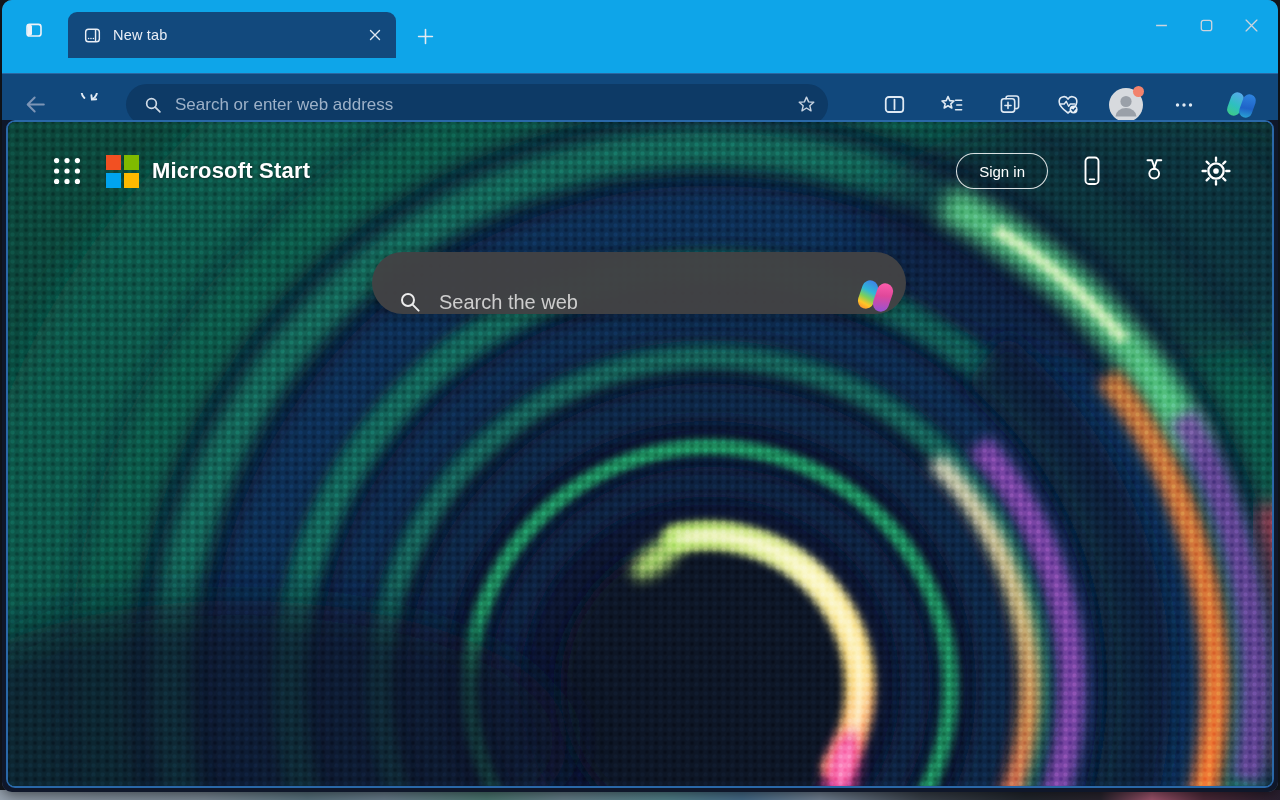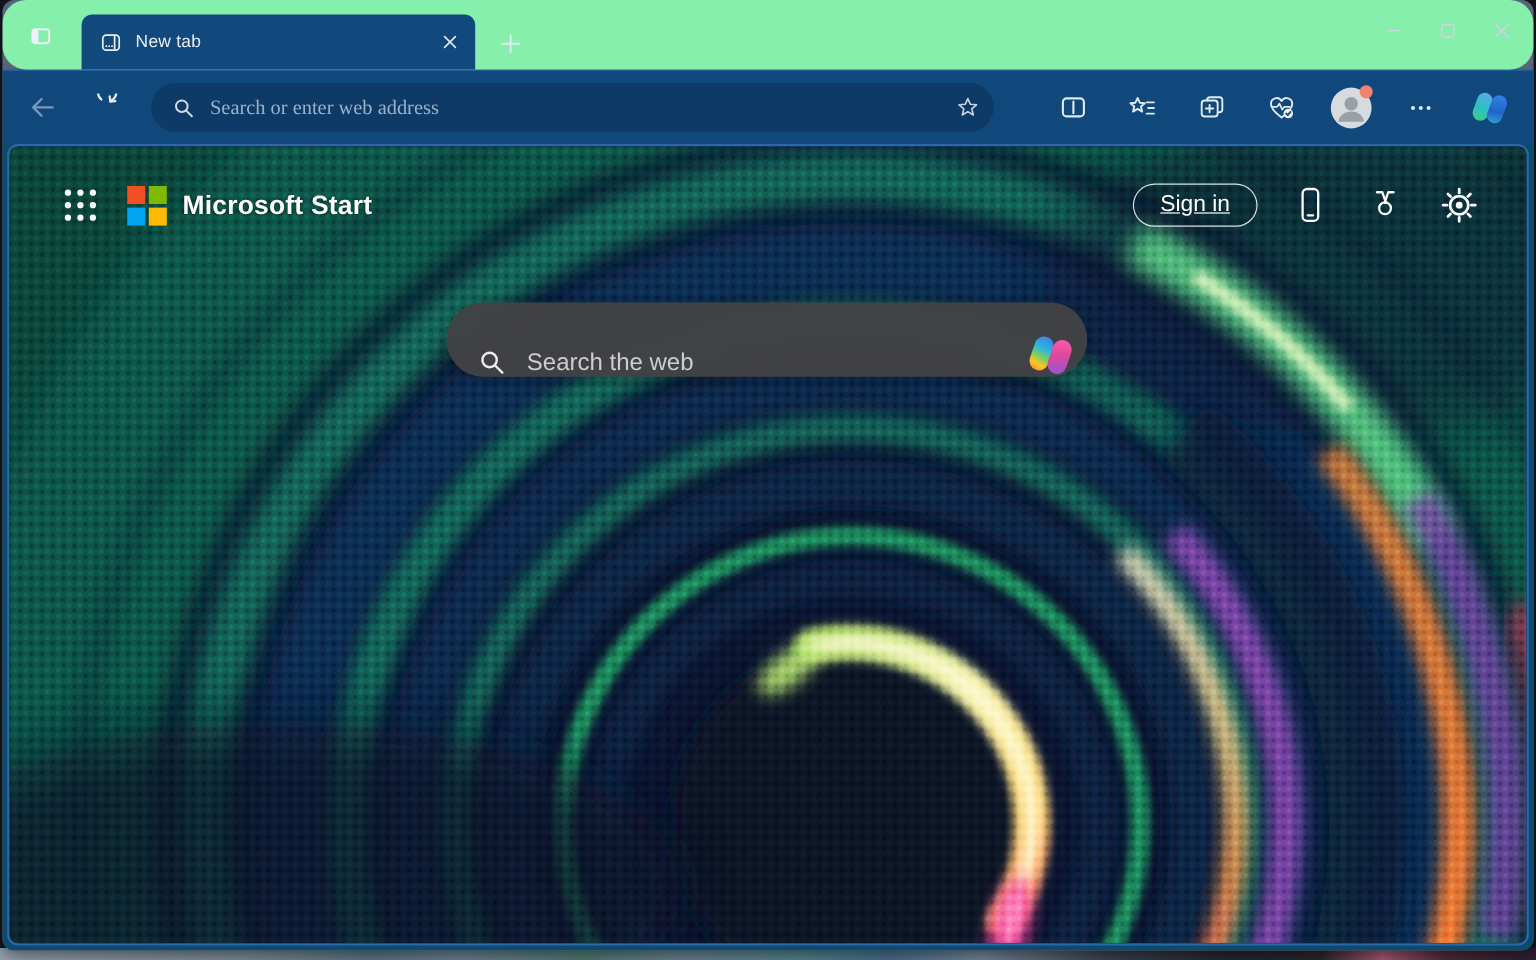--- a/index.html
+++ b/index.html
@@ -10,21 +10,21 @@
   .desktop-strip { position:absolute; left:0; bottom:0; width:1280px; height:10px;
     background:linear-gradient(90deg,#97a3b0 0%,#8795a3 8%,#7e8d9a 16%,#5d7884 24%,
       #6d8292 30%,#4f7d76 38%,#6a8490 44%,#55868f 52%,#49708f 58%,#77879a 64%,
       #3c444e 72%,#23282f 80%,#2b2630 86%,#a85a74 90%,#502c3c 94%,#2a2030 100%); }
 
   .window { position:absolute; left:2px; top:0; width:1276px; height:792px;
     border-radius:10px; background:#57657b; overflow:hidden;
     box-shadow:0 3px 14px rgba(0,0,0,.55); }
 
   
-  .titlebar { position:relative; height:58px; background:#86efac;border-radius:20px; }
+  .titlebar { position:relative; height:73px; background:#0ea5e9; }
   .tab-actions-btn { position:absolute; left:14px; top:12px; width:36px; height:36px;
     display:flex; align-items:center; justify-content:center; border-radius:7px; color:#eef2f8; }
   .tab { position:absolute; left:66px; top:12px; width:328px; height:46px;
     background:#12497d; border-radius:9px 9px 0 0; display:flex; align-items:center;
     padding:0 8px 0 15px; color:#e9eef6; }
   .tab-label { flex:1; margin-left:11px; font-size:14.5px; letter-spacing:.2px;
     white-space:nowrap; overflow:hidden; }
   .tab-close { width:26px; height:26px; border-radius:6px; display:flex;
     align-items:center; justify-content:center; color:#dfe7f1; }
   .new-tab-btn { position:absolute; left:406px; top:20px; width:34px; height:32px;
@@ -36,21 +36,21 @@
   
   .toolbar { height:62px; background:#11487c; border-top:1px solid #2b67a2;
     display:flex; align-items:center; padding:0 8px 0 16px; }
   .tool-btn { width:34px; height:34px; display:flex; align-items:center;
     justify-content:center; border-radius:7px; color:#e2ebf4; flex:none; }
   .back { color:#7d95b6; margin-right:18px; }
   .refresh { margin-right:22px; }
   .address-bar { width:702px; height:41px; border-radius:21px; background:#0d3a66;
     display:flex; align-items:center; padding:0 6px 0 17px; flex:none; }
   .address-bar input { flex:1; margin-left:12px; background:transparent; border:none;
-    outline:none; font-size:17px; color:#e8eef6; font-family:Liberation Serif, serif; }
+    outline:none; font-size:17px; color:#e8eef6; font-family:Liberation Sans, sans-serif; }
   .address-bar input::placeholder { color:#9db1c8; }
   .addr-search-icon { color:#cfdae6; display:flex; }
   .addr-star { width:32px; height:32px; border-radius:7px; display:flex;
     align-items:center; justify-content:center; color:#c7d3e1; }
   .toolbar-icons { margin-left:auto; display:flex; align-items:center; gap:18px;
     padding-right:8px; }
   .tb-icon { width:40px; height:38px; display:flex; align-items:center;
     justify-content:center; border-radius:7px; color:#dfe9f3; position:relative; }
   .avatar-wrap { position:relative; width:34px; height:34px; }
   .avatar { width:34px; height:34px; border-radius:50%; background:#d7dade; overflow:hidden; }
@@ -65,21 +65,21 @@
   .copilot .p2 { left:13px; top:4px; transform:rotate(20deg);
     background:linear-gradient(170deg,#2f86e0 0%,#1f63c8 60%,#2aa8d4 100%); }
   .copilot-color { position:relative; width:34px; height:36px; }
   .copilot-color .petal { position:absolute; width:16px; height:29px; border-radius:8px; }
   .copilot-color .p1 { left:1px; top:2px; transform:rotate(19deg);
     background:linear-gradient(190deg,#3f7de8 0%,#2fb8d8 38%,#7ed058 60%,#ffc527 80%,#ff8c2e 100%); }
   .copilot-color .p2 { left:16px; top:5px; transform:rotate(19deg);
     background:linear-gradient(165deg,#ff5fae 0%,#e0489a 45%,#b04fc0 78%,#8a56d8 100%); }
 
   
-  .frame { position:absolute; left:0; right:0; top:120px; bottom:0; background:#0c4a6e; }
+  .frame { position:absolute; left:0; right:0; top:120px; bottom:0; background:#0f172a; }
   .content { position:absolute; left:4px; right:4px; top:0; bottom:4px;
     border:2px solid #2a68a8; border-radius:9px; overflow:hidden; background:#0c1631; }
   .bg-svg { position:absolute; inset:0; width:100%; height:100%; }
   .dots-a,.dots-b,.streaks { position:absolute; inset:0; pointer-events:none; }
   .dots-a { background-image:radial-gradient(circle, rgba(255,255,255,.20) 1.5px, rgba(255,255,255,0) 2.6px);
     background-size:9px 9px; mix-blend-mode:overlay; }
   .dots-b { background-image:radial-gradient(circle, rgba(8,16,28,.55) 1.4px, rgba(8,16,28,0) 2.5px);
     background-size:9px 9px; background-position:4.5px 4.5px; mix-blend-mode:soft-light; opacity:.8; }
   .streaks { background:repeating-linear-gradient(118deg, rgba(255,255,255,.05) 0 2px,
     rgba(255,255,255,0) 2px 10px); mix-blend-mode:overlay; opacity:.45; }
@@ -87,22 +87,22 @@
   .ntp-header { position:absolute; top:26px; left:0; right:0; height:46px;
     display:flex; align-items:center; padding:0 38px 0 44px; color:#fff; }
   .waffle { width:30px; height:30px; display:flex; }
   .ms-logo { display:grid; grid-template-columns:15px 15px; grid-template-rows:15px 15px;
     gap:3px; margin-left:24px; }
   .ms-logo div { width:15px; height:15px; }
   .brand { margin-left:13px; font-size:22px; font-weight:600; letter-spacing:.2px;
     text-shadow:0 1px 3px rgba(0,0,0,.45); }
   .hdr-spacer { flex:1; }
   .signin-btn { height:36px; padding:0 22px; border:1.5px solid rgba(255,255,255,.85);
-    border-radius:19px; background:rgba(8,24,36,.12); color:#fff; font-size:19px;
-    display:flex; align-items:center;text-decoration:underline; }
+    border-radius:19px; background:rgba(8,24,36,.12); color:#fff; font-size:15px;
+    display:flex; align-items:center; }
   .hdr-icon { margin-left:26px; width:36px; height:38px; display:flex;
     align-items:center; justify-content:center; color:#fff; }
 
   .search-box { position:absolute; left:364px; top:130px; width:534px; height:62px;
     border-radius:31px; background:rgba(66,66,68,.97);
     box-shadow:0 3px 12px rgba(0,0,0,.30); display:flex; align-items:flex-end;
     padding:0 13px 0 26px; }
   .search-box input { flex:1; margin-left:17px; background:transparent; border:none;
     outline:none; font-size:20px; color:#ececec; font-family:"Liberation Sans",sans-serif; }
   .search-box input::placeholder { color:#cdcdcd; }

